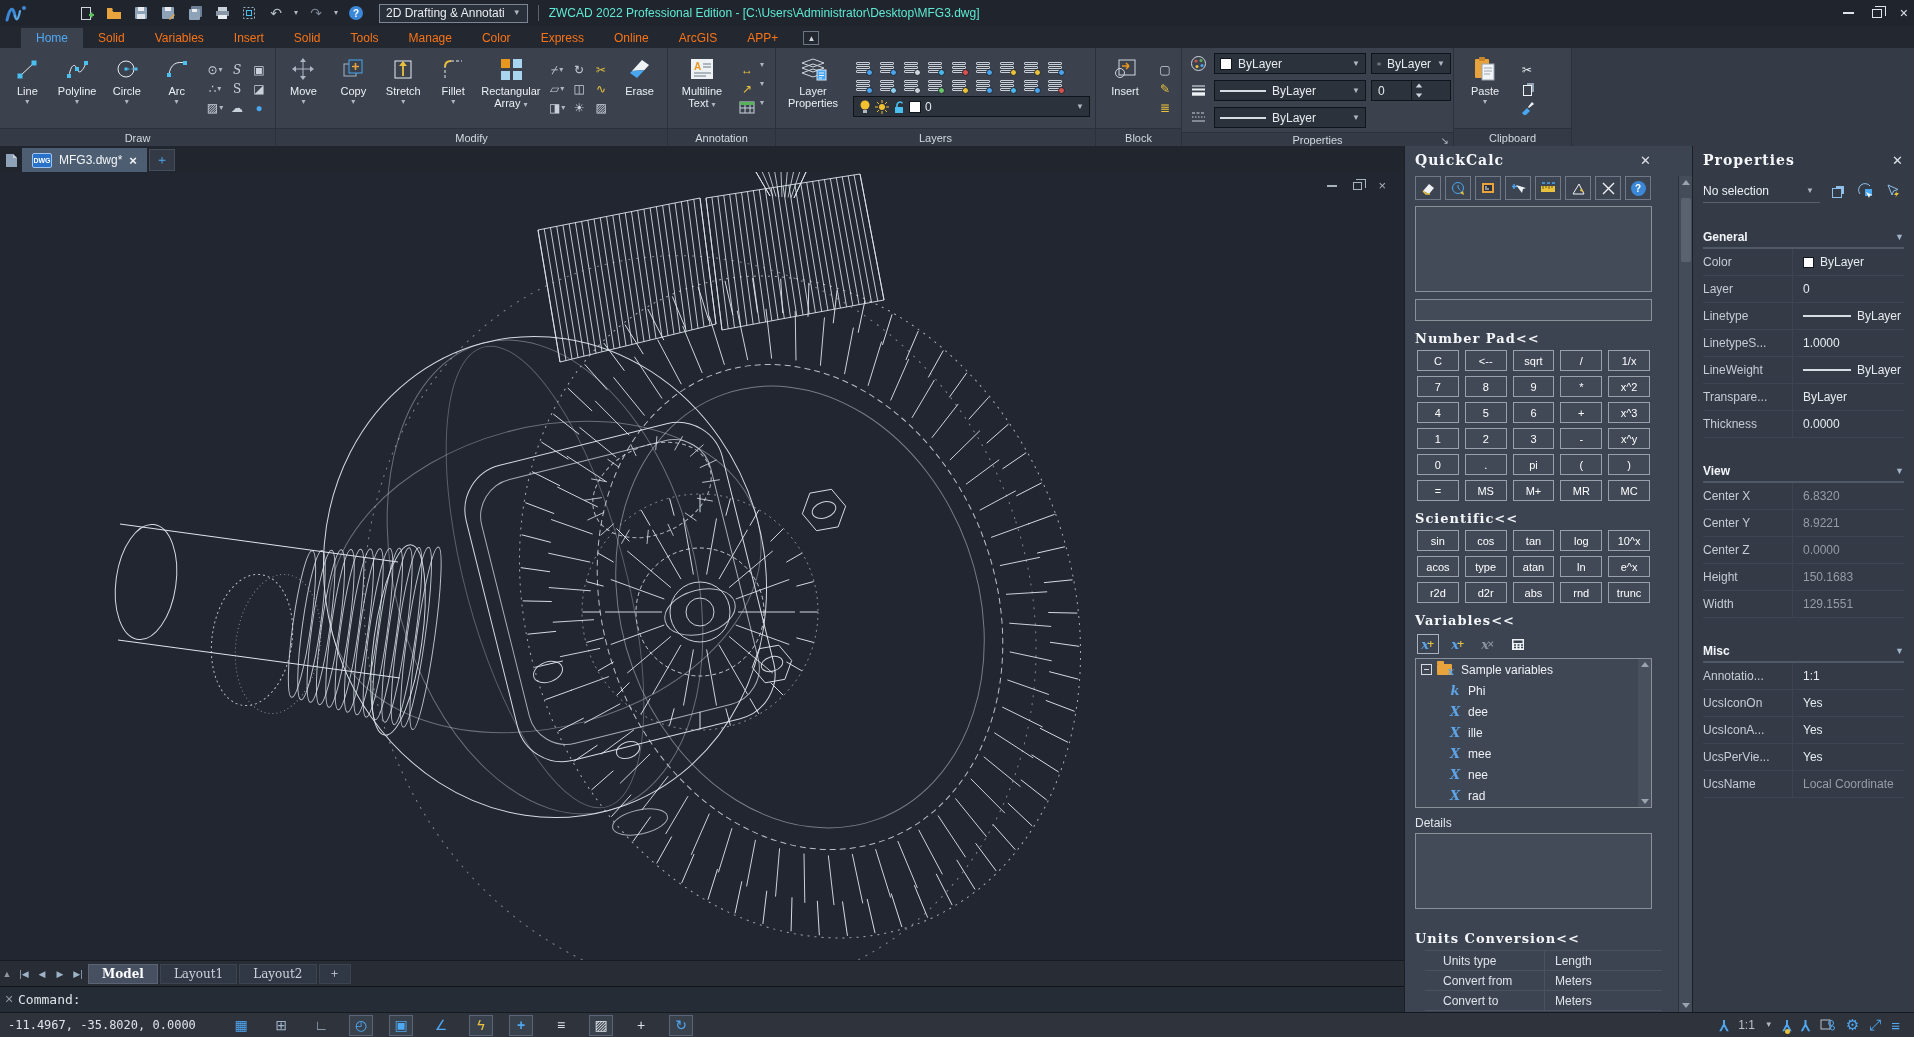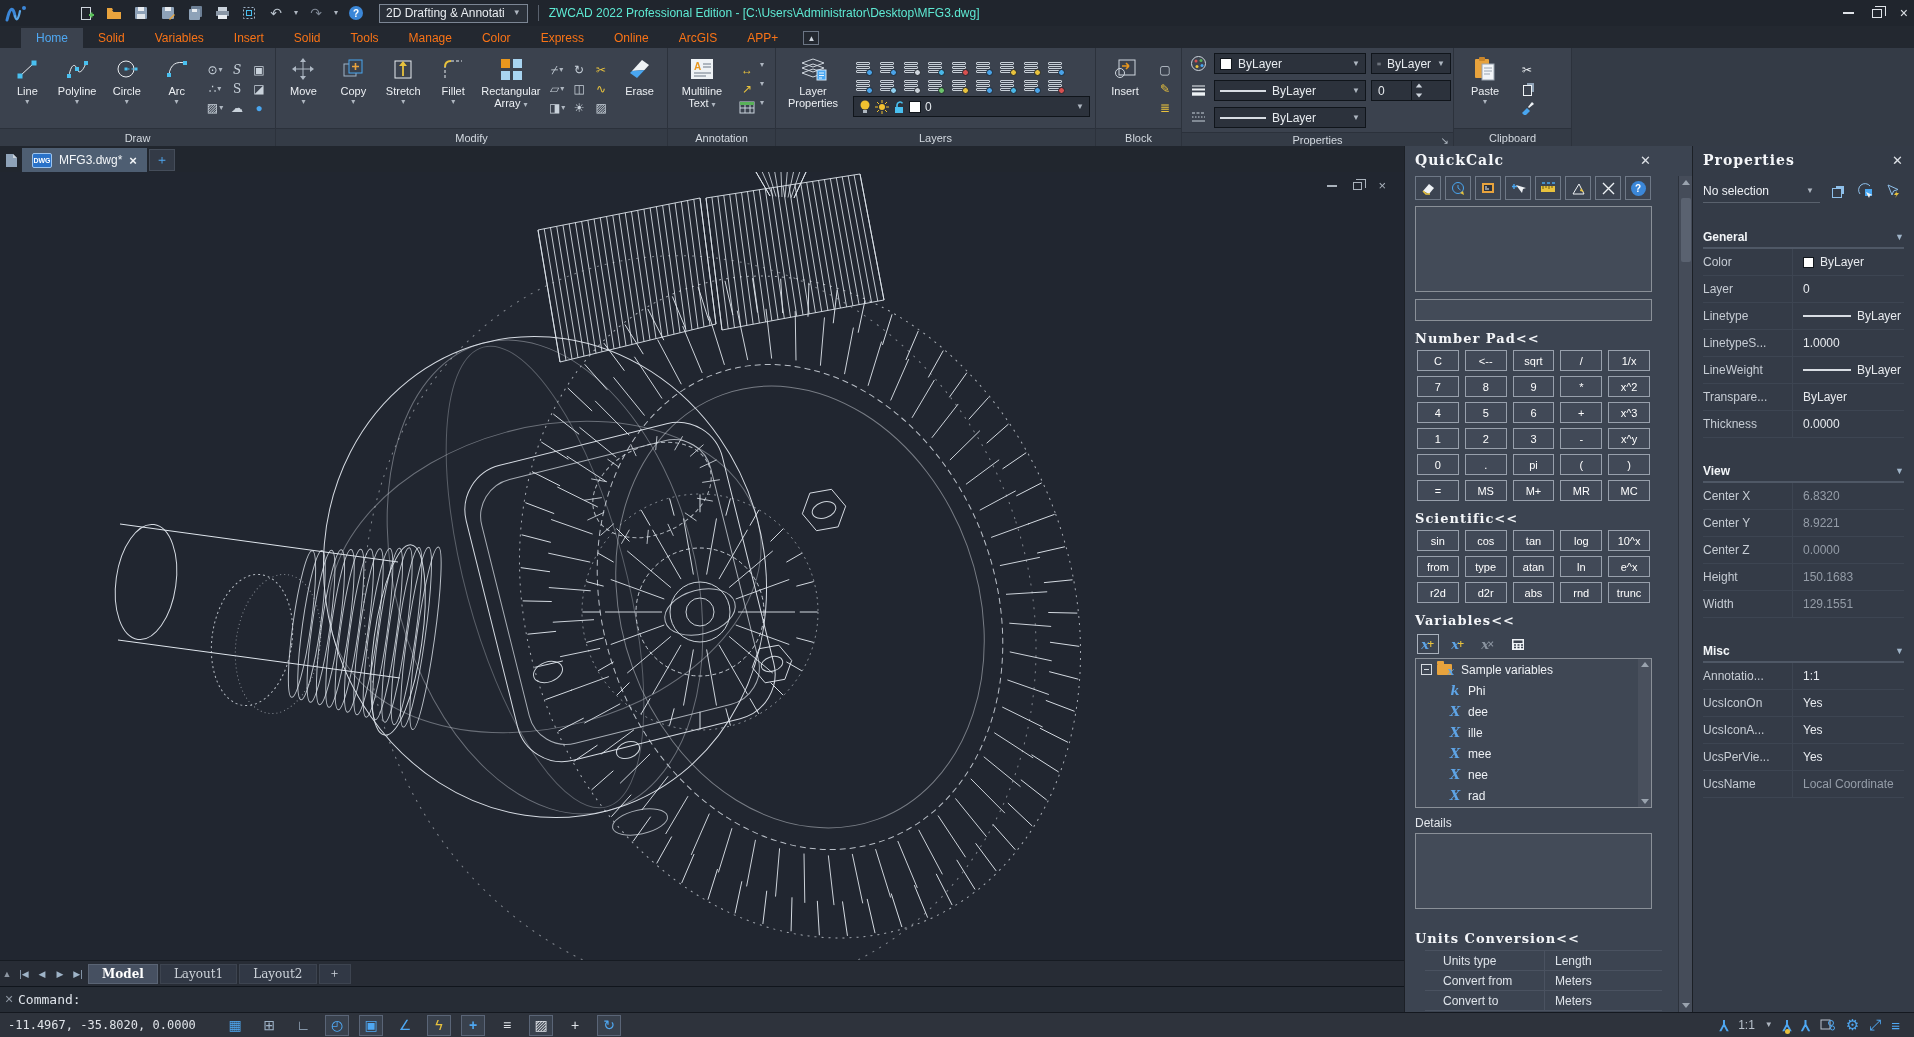--- a/index.html
+++ b/index.html
@@ -116,21 +116,21 @@
 .selico{width:22px;height:20px;border:0;display:flex;align-items:center;justify-content:center;font-size:12px;color:#8fc0ea}
 .phead{display:flex;align-items:center;font-weight:bold;color:#f2f5f8;font-size:12px;border-bottom:2px solid #4f5866;padding-bottom:3px;margin-top:26px}
 .phead .chev{margin-left:auto;color:#9fb4c8;font-size:9px}
 .prow{display:grid;grid-template-columns:90px 1fr;align-items:center;height:27px;border-bottom:1px solid #3d4552;font-size:12px}
 .prow .pk{color:#c6ccd4;border-right:1px solid #3d4552;height:100%;display:flex;align-items:center}
 .prow .pv{padding-left:10px;color:#e8ebef;display:flex;align-items:center;gap:6px}
 .pv.gray,.pv .gray{color:#959da8}
 .pswatch{width:11px;height:11px;background:#fff;border:1px solid #11161c;display:inline-block}
 .pline{width:48px;height:2px;background:#d8dde3;display:inline-block}
 
-.statusbar{height:25px;background:#2e333c;border-top:1px solid #14181f;display:flex;align-items:center;padding:0 8px;gap:10px}
+.statusbar{height:25px;background:#2e333c;border-top:1px solid #14181f;display:flex;align-items:center;padding:0 8px;gap:16px}
 .coords{font-family:"DejaVu Sans Mono",monospace;font-size:12px;color:#dfe3e8;width:205px}
 .stic{width:24px;height:21px;display:flex;align-items:center;justify-content:center;font-size:14px;color:#4fa8f2;position:relative}
 .stic.dim{color:#9fb4c8}.stic.wh{color:#dfe3e8}.stic.yl{color:#e8c23d}
 .stic.on{border:1px solid #5a6577;background:#39414d}
 .srt{margin-left:auto;display:flex;align-items:center;gap:10px;padding-right:6px}
 .anno{color:#4fa8f2;font-size:15px;font-weight:bold}
 .scaletxt{color:#b9c2cc;font-size:12px}
 .srt .g{color:#4fa8f2;font-size:15px}
 .ydot{position:absolute;right:1px;bottom:2px;width:5px;height:5px;border-radius:50%;background:#e8c23d}
 </style>
@@ -1107,21 +1107,21 @@
       <button class="qbtn">MC</button>
     </div>
 
     <div class="qhead">Scientific&lt;&lt;</div>
     <div class="npgrid">
       <button class="qbtn">sin</button>
       <button class="qbtn">cos</button>
       <button class="qbtn">tan</button>
       <button class="qbtn">log</button>
       <button class="qbtn">10^x</button>
-      <button class="qbtn">from</button>
+      <button class="qbtn">acos</button>
       <button class="qbtn" able="true">type</button>
       <button class="qbtn">atan</button>
       <button class="qbtn">ln</button>
       <button class="qbtn">e^x</button>
       <button class="qbtn">r2d</button>
       <button class="qbtn">d2r</button>
       <button class="qbtn">abs</button>
       <button class="qbtn">rnd</button>
       <button class="qbtn">trunc</button>
     </div>

